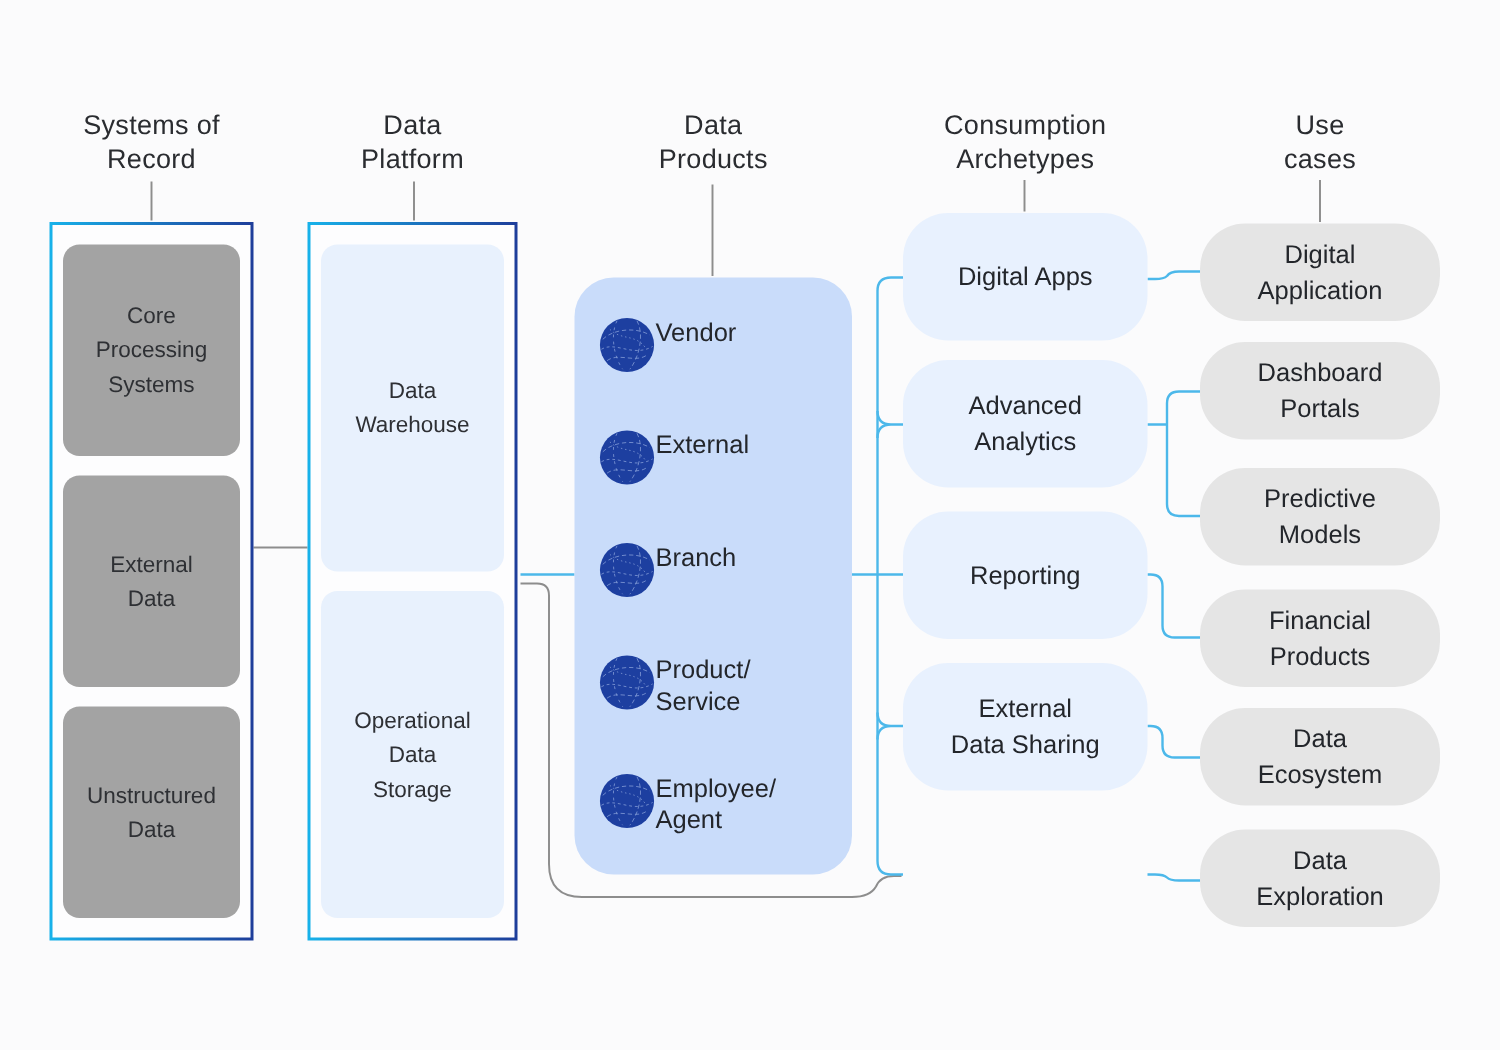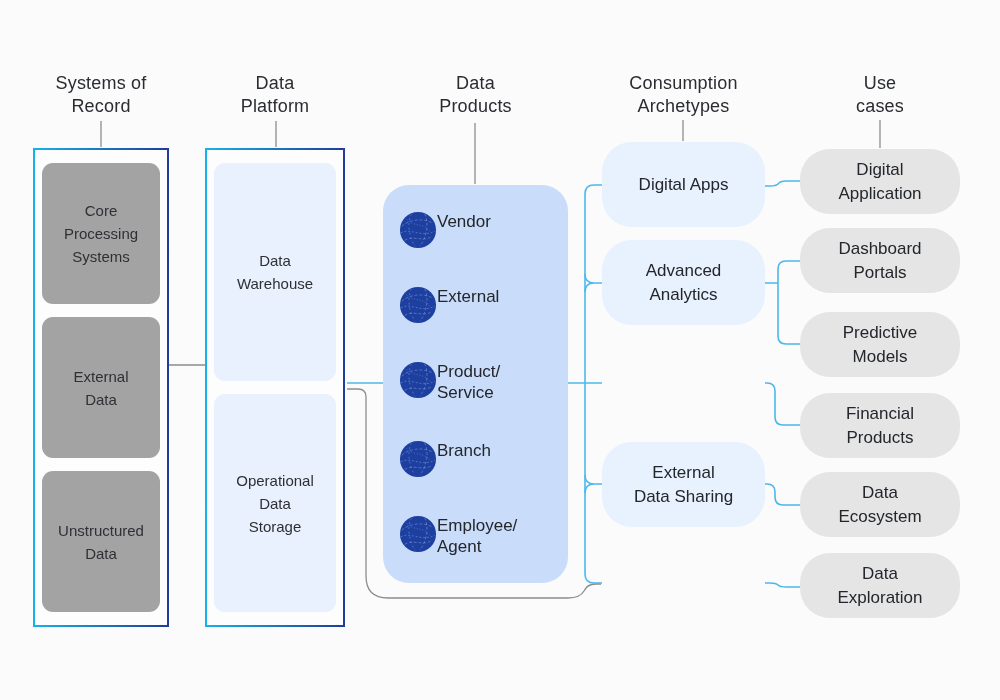--- a/index.html
+++ b/index.html
@@ -123,36 +123,36 @@
           <circle cx="20" cy="20" r="19" fill="#1d3fa0"></circle>
           <g fill="none" stroke="#cfe0ff" stroke-width="0.6" opacity="0.55">
             <path d="M3 16 C10 9 26 7 36 13" stroke-dasharray="3 2"></path>
             <path d="M2 23 C12 17 24 29 38 21" stroke-dasharray="2 2"></path>
             <path d="M6 31 C14 25 26 33 34 27" stroke-dasharray="3 2"></path>
             <path d="M13 3 C8 13 11 29 17 37" stroke-dasharray="2 3"></path>
             <path d="M27 3 C32 12 29 28 22 37" stroke-dasharray="3 2"></path>
             <path d="M8 9 C16 17 26 12 33 22" stroke-dasharray="1 2"></path>
           </g>
         </svg>
-      <span class="lbl">Product/
-Service</span>
+      <span class="lbl">Branch</span>
     </div>
     <div class="prow">
       <svg class="globe" viewBox="0 0 40 40">
           <circle cx="20" cy="20" r="19" fill="#1d3fa0"></circle>
           <g fill="none" stroke="#cfe0ff" stroke-width="0.6" opacity="0.55">
             <path d="M3 16 C10 9 26 7 36 13" stroke-dasharray="3 2"></path>
             <path d="M2 23 C12 17 24 29 38 21" stroke-dasharray="2 2"></path>
             <path d="M6 31 C14 25 26 33 34 27" stroke-dasharray="3 2"></path>
             <path d="M13 3 C8 13 11 29 17 37" stroke-dasharray="2 3"></path>
             <path d="M27 3 C32 12 29 28 22 37" stroke-dasharray="3 2"></path>
             <path d="M8 9 C16 17 26 12 33 22" stroke-dasharray="1 2"></path>
           </g>
         </svg>
-      <span class="lbl">Branch</span>
+      <span class="lbl">Product/
+Service</span>
     </div>
     <div class="prow">
       <svg class="globe" viewBox="0 0 40 40">
           <circle cx="20" cy="20" r="19" fill="#1d3fa0"></circle>
           <g fill="none" stroke="#cfe0ff" stroke-width="0.6" opacity="0.55">
             <path d="M3 16 C10 9 26 7 36 13" stroke-dasharray="3 2"></path>
             <path d="M2 23 C12 17 24 29 38 21" stroke-dasharray="2 2"></path>
             <path d="M6 31 C14 25 26 33 34 27" stroke-dasharray="3 2"></path>
             <path d="M13 3 C8 13 11 29 17 37" stroke-dasharray="2 3"></path>
             <path d="M27 3 C32 12 29 28 22 37" stroke-dasharray="3 2"></path>
@@ -160,20 +160,21 @@
           </g>
         </svg>
       <span class="lbl">Employee/
 Agent</span>
     </div>
   </div>
 
   <div class="node arch" style="top:142px;">Digital Apps</div>
   <div class="node arch" style="top:240px;">Advanced
 Analytics</div>
+  <div class="node arch" style="top:341px;">Reporting</div>
   <div class="node arch" style="top:442px;">External
 Data Sharing</div>
 
   <div class="node use" style="top:149px;">Digital
 Application</div>
   <div class="node use" style="top:312px;">Predictive
 Models</div>
   <div class="node use" style="top:228px;">Dashboard
 Portals</div>
   <div class="node use" style="top:393px;">Financial

